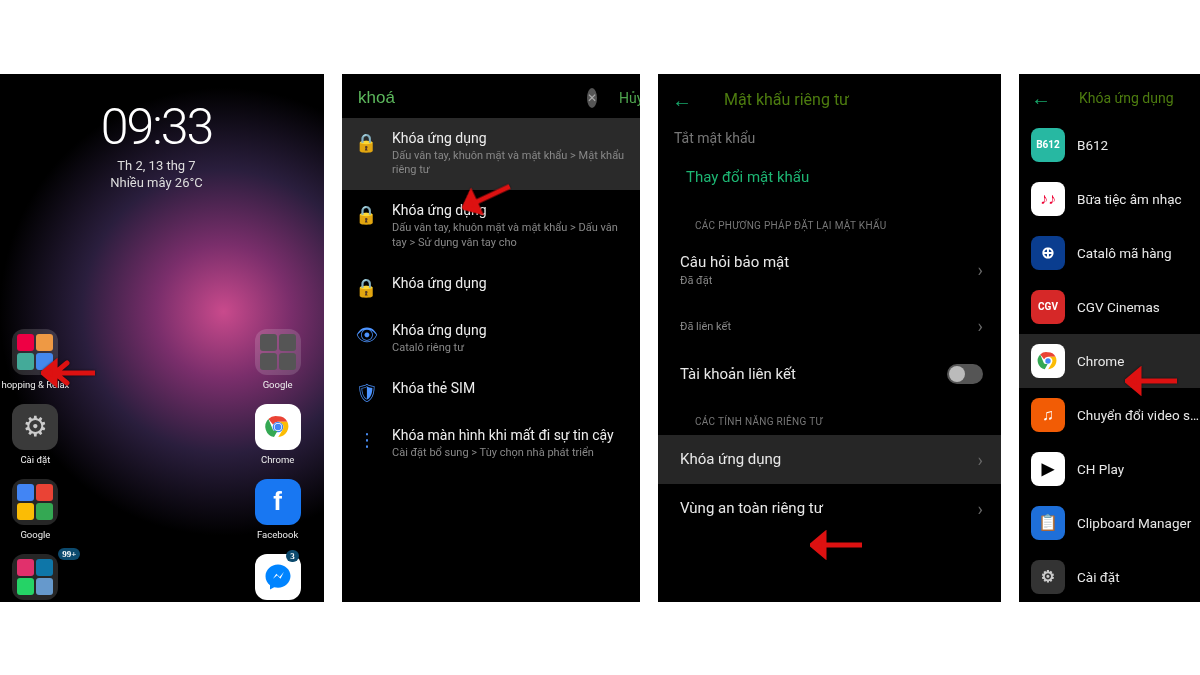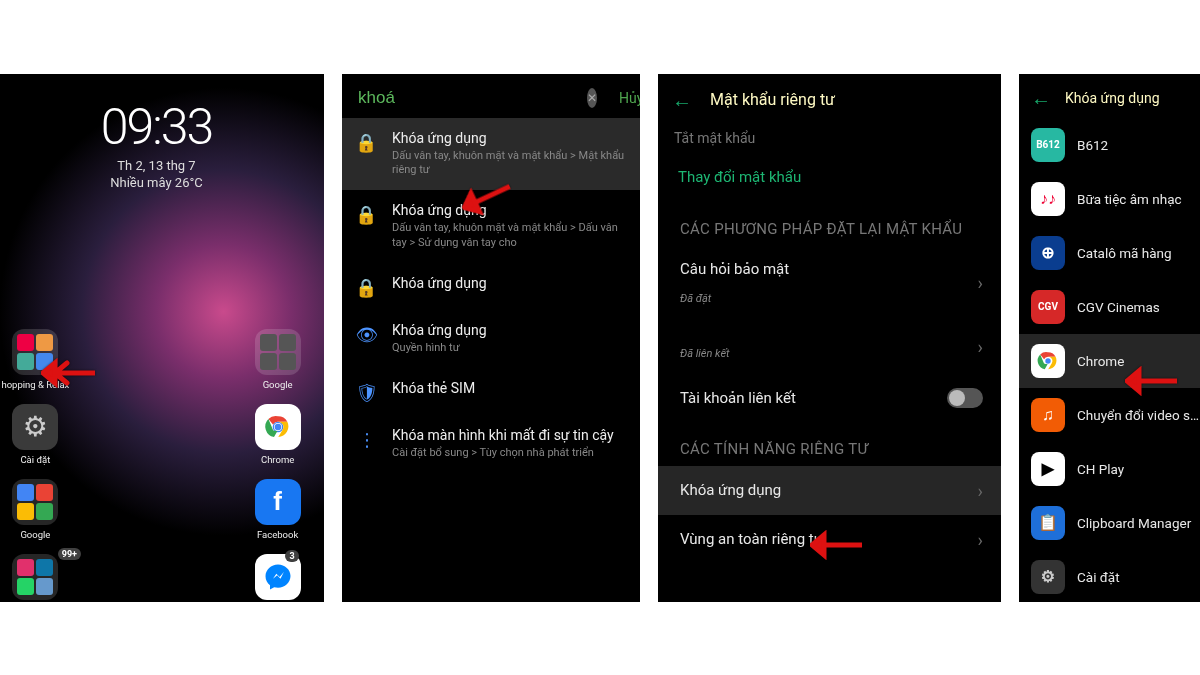--- a/index.html
+++ b/index.html
@@ -73,22 +73,22 @@
     display:flex; align-items:center; justify-content:center; font-size:26px;
     position:relative;
   }
   .settings-icon { background:#3a3a3a; }
   .settings-icon::after { content:"⚙"; color:#ccc; font-size:28px; }
   .chrome-icon { background:#fff; }
   .fb-icon { background:#1877f2; color:#fff; font-weight:bold; font-family:Arial; }
   .msg-icon { background:#fff; }
   .badge {
     position:absolute; top:-4px; right:2px;
-    background:#404040; color:#fff; font-size:9px;
-    border-radius:9px; padding:1px 4px; font-weight:bold;
+    background:#0c4a6e; color:#fff; font-size:9px;
+    border-radius:9px; padding:1px 4px; font-weight:bold;font-family:Liberation Serif, serif;
   }
 
   
   .chrome-logo { width:32px; height:32px; }
 
   
   .search-bar {
     display:flex; align-items:center; padding:14px 26px 10px 16px; gap:8px;border-radius:17px;
   }
   .search-input {
@@ -111,35 +111,36 @@
   }
   .result-text { flex:1; min-width:0; }
   .result-title { font-size:14px; color:#eee; margin-bottom:3px; }
   .result-sub { font-size:11px; color:#888; line-height:1.35; }
 
   
   .hdr {
     display:flex; align-items:center; gap:18px; padding:14px 12px 10px 14px;
   }
   .back-arrow { color:#17a96b; font-size:20px; }
-  .hdr-title { font-size:16px; color:#fef9c3; }
+  .hdr-title { font-size:16px; color:#4d7c0f;margin-left:14px; }
   .faded-row { color:#777; font-size:14px; padding:8px 18px 10px 50px; }
-  .link-row { color:#1db673; font-size:15px; padding:12px 18px 16px 20px; }
+  .link-row { color:#1db673; font-size:15px; padding:12px 18px 16px 28px; }
   .section-hdr {
-    color:#777; font-size:15px; letter-spacing:0.3px;
+    color:#777; font-size:10px; letter-spacing:0.3px;
     padding:18px 18px 8px 22px;
+    margin-left:15px;
   }
   .setting-row {
     display:flex; align-items:center; justify-content:space-between;
     padding:14px 18px 14px 22px; gap:0;
   }
   .setting-row.hl { background:#262626; }
   .setting-main { flex:1; min-width:0; }
   .setting-title { font-size:15px; color:#e8e8e8; }
-  .setting-sub { font-size:11px; color:#888; margin-top:14px;font-style:italic; }
+  .setting-sub { font-size:11px; color:#888; margin-top:3px; }
   .chevron { color:#666; font-size:18px; }
   .toggle {
     width:36px;height:20px;border-radius:10px;background:#555;position:relative;flex-shrink:0;
   }
   .toggle::after{
     content:"";position:absolute;left:2px;top:2px;width:16px;height:16px;
     border-radius:50%;background:#bbb;
   }
 
   
@@ -284,21 +285,21 @@
       <div class="result-item">
     <div class="result-icon">🔒</div>
     <div class="result-text">
       <div class="result-title">Khóa ứng dụng</div>
     </div>
       </div>
       <div class="result-item">
     <div class="result-icon">👁</div>
     <div class="result-text">
       <div class="result-title">Khóa ứng dụng</div>
-      <div class="result-sub">Quyền hình tư</div>
+      <div class="result-sub">Catalô riêng tư</div>
     </div>
       </div>
       <div class="result-item">
     <div class="result-icon">🛡</div>
     <div class="result-text">
       <div class="result-title">Khóa thẻ SIM</div>
     </div>
       </div>
       <div class="result-item">
     <div class="result-icon">⋮</div>

